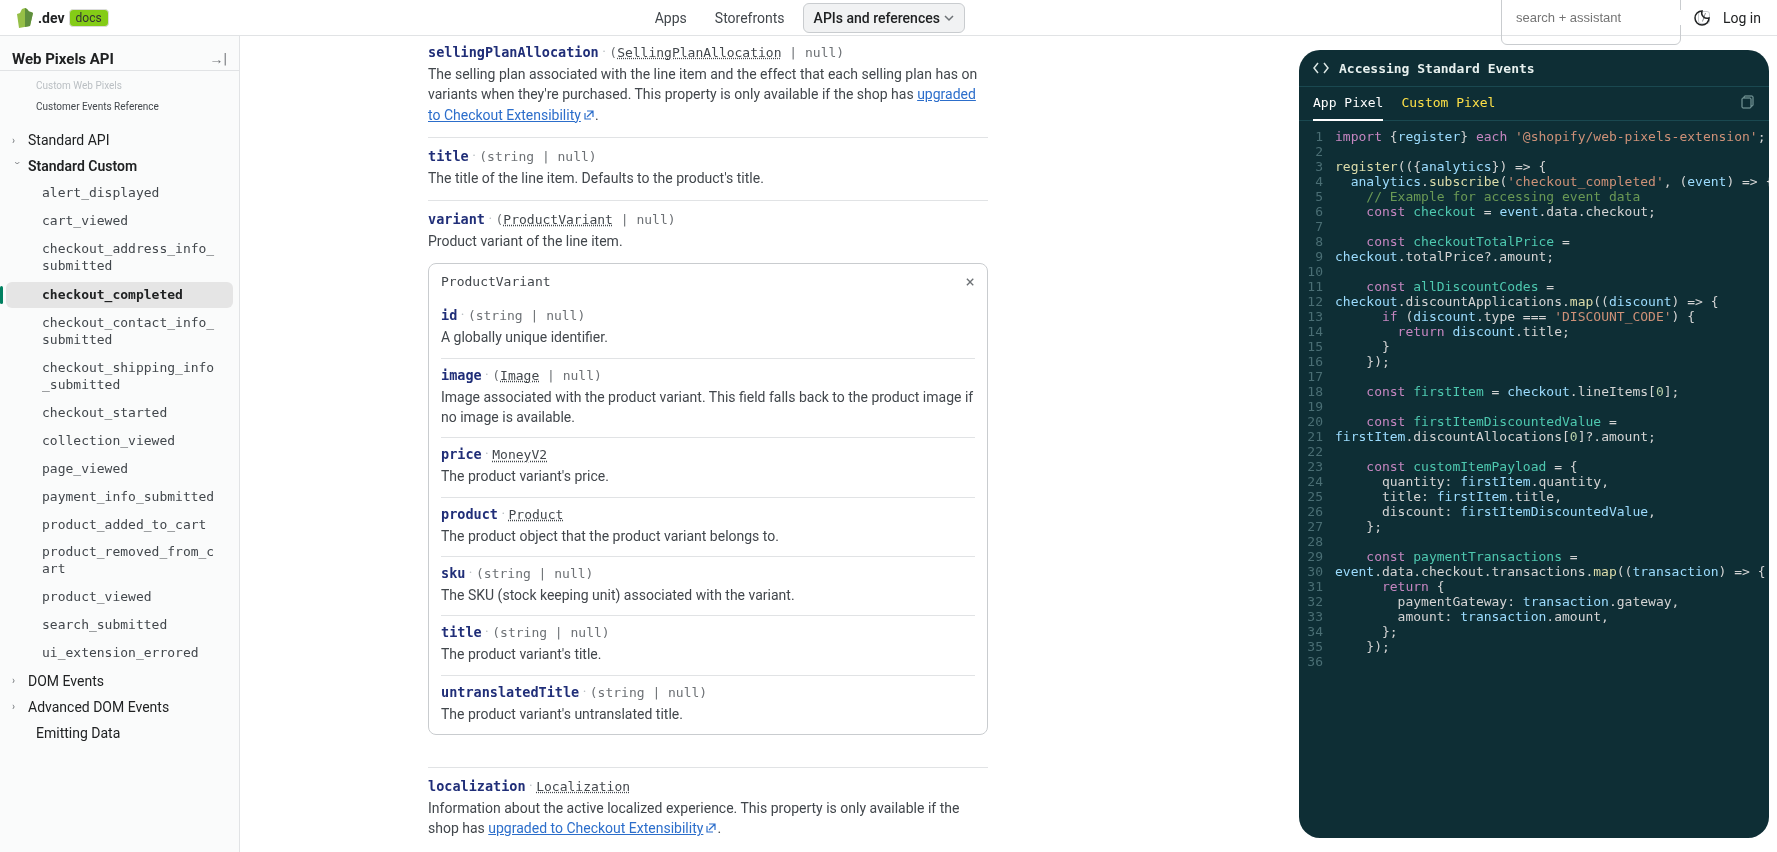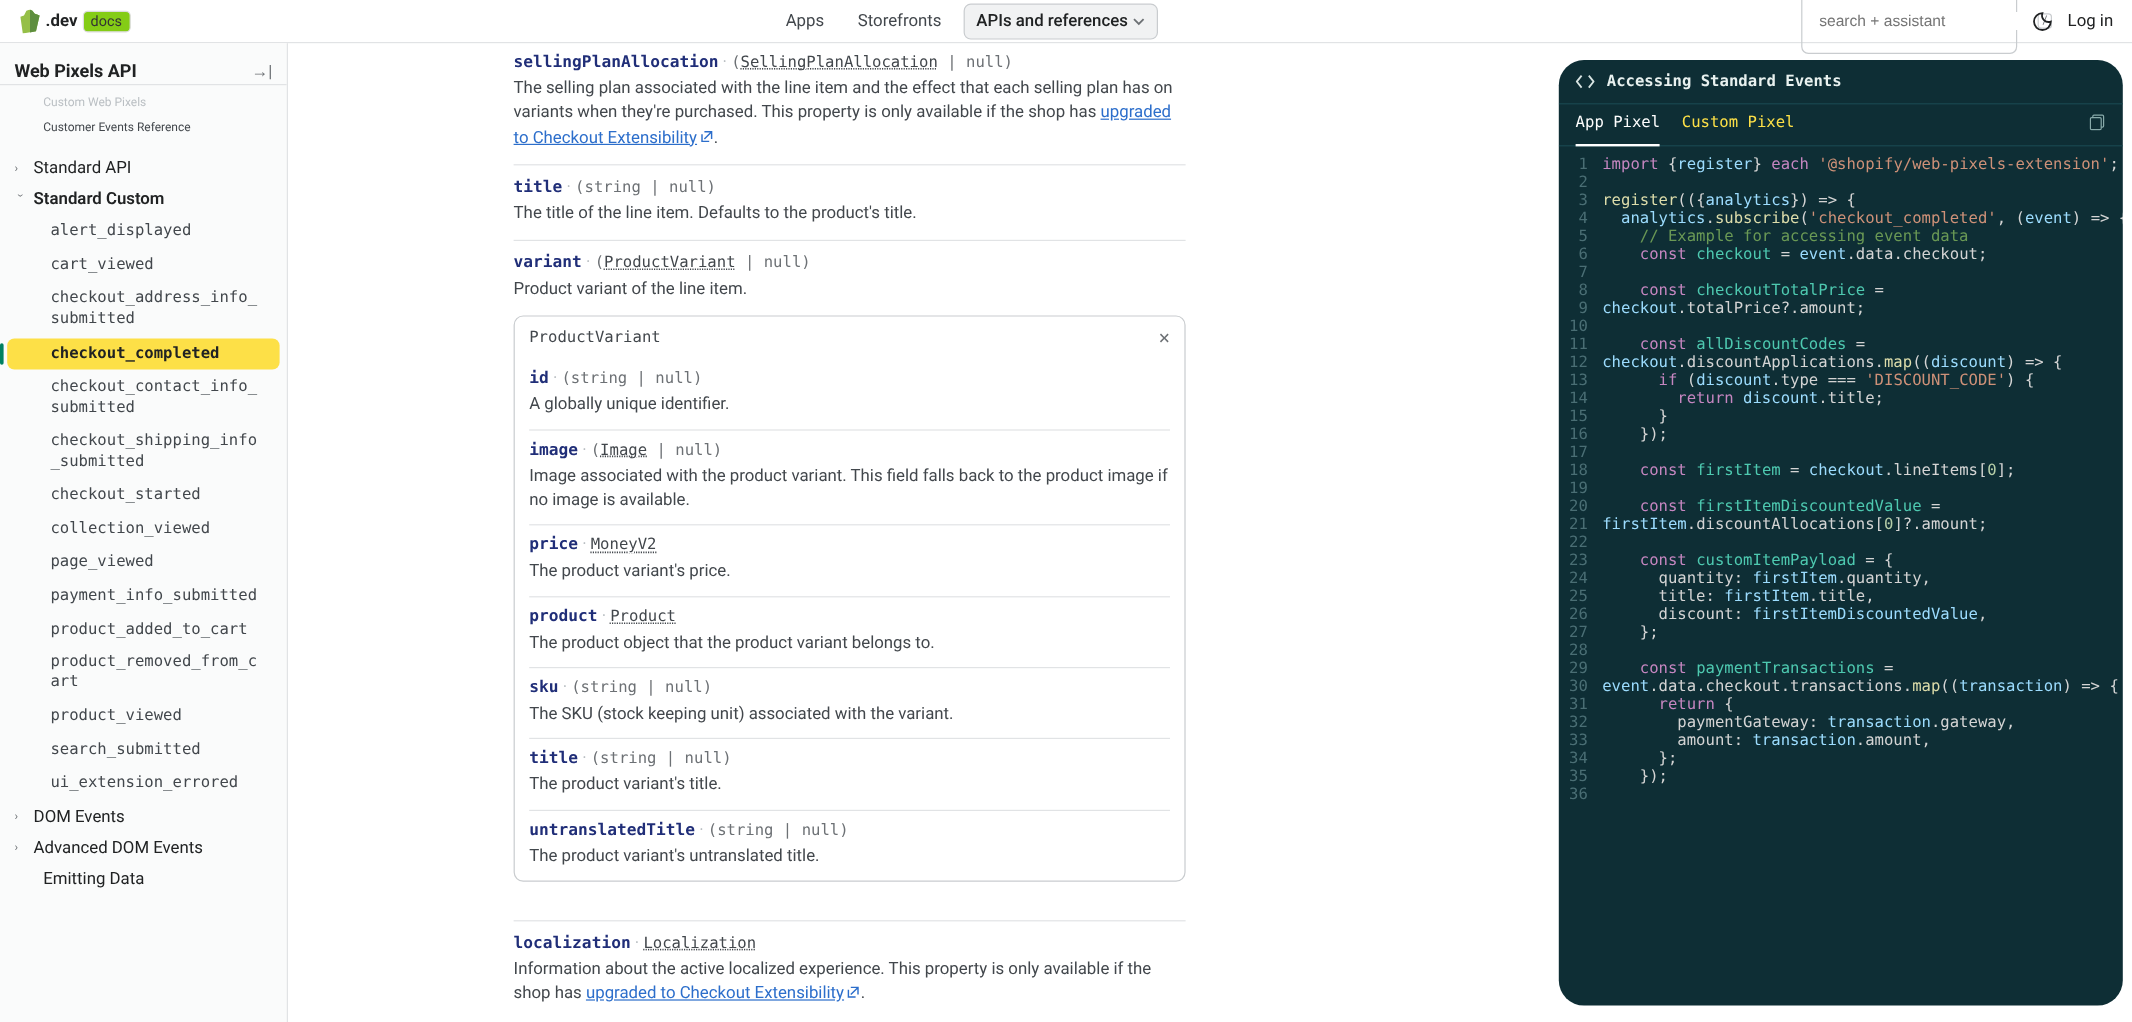--- a/index.html
+++ b/index.html
@@ -23,21 +23,21 @@
 
   .sidebar { width: 240px; background: #fafbfb; border-right: 1px solid #e1e3e5; display: flex; flex-direction: column; overflow:hidden; }
   .sidebar-header { display: flex; justify-content: space-between; align-items: center; padding: 14px 12px 2px 12px; border-bottom: 1px solid #e1e3e5; }
   .sidebar-title { font-weight: 700; font-size: 15px; }
   .collapse-icon { color: #6d7175; font-size: 14px; cursor:pointer; }
   .sidebar-scroll { overflow-y: auto; flex:1; padding-top:4px; }
   .sidebar-item { display: flex; align-items: center; padding: 5px 12px; font-size: 14px; color: #202223; cursor:pointer; gap:6px; }
   .sidebar-item.level1 { padding-left: 12px; font-weight:400; }
   .sidebar-item.level2 { padding-left: 36px; color:#42474c; font-family: ui-monospace, Menlo, monospace; font-size:13px; border-radius:4px; margin:1px 6px; }
   .sidebar-item.level2-plain { padding-left: 36px; color:#42474c; font-size:10px; }
-  .sidebar-item.active { background: #fde047; border-radius:6px; margin:2px 6px; position:relative; font-weight:600; color:#202223; }
+  .sidebar-item.active { background: #e5e5e5; border-radius:6px; margin:2px 6px; position:relative; font-weight:600; color:#202223; }
   .sidebar-item.active::before { content:""; position:absolute; left:-6px; top:4px; bottom:4px; width:3px; background:#008060; border-radius:2px; }
   .chev { width:10px; display:inline-block; color:#6d7175; font-size:10px;}
 
   .content { flex: 1; overflow-y: auto; padding: 8px 48px 40px 188px; }
   .content-inner { max-width: 560px; }
 
   .prop-block { border-top: 1px solid #e1e3e5; padding: 10px 0 12px 0; }
   .prop-block:first-child { border-top:none; padding-top:0;}
   .prop-name { font-family: ui-monospace, Menlo, monospace; font-weight:700; color:#202e78; font-size:13.5px; }
   .prop-meta { font-family: ui-monospace, Menlo, monospace; color:#6d7175; font-size:13px; }

